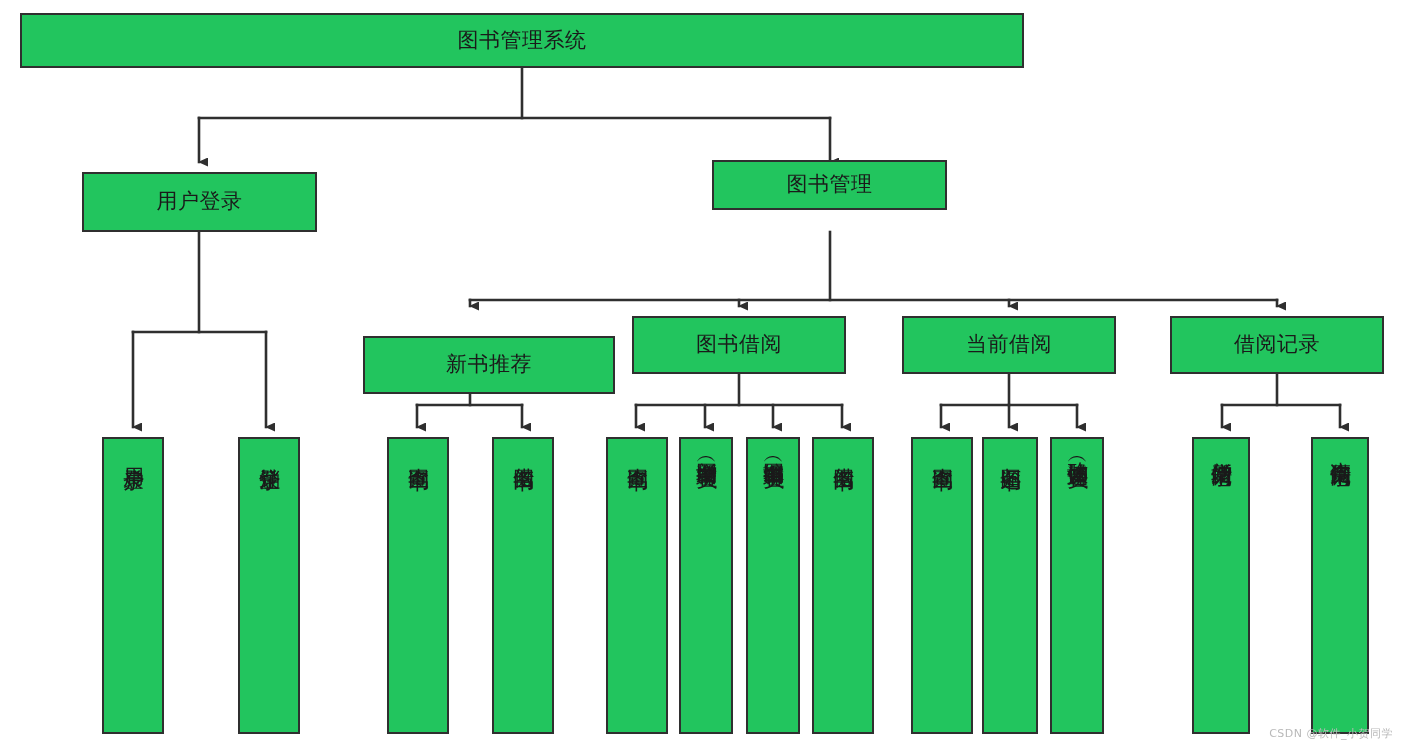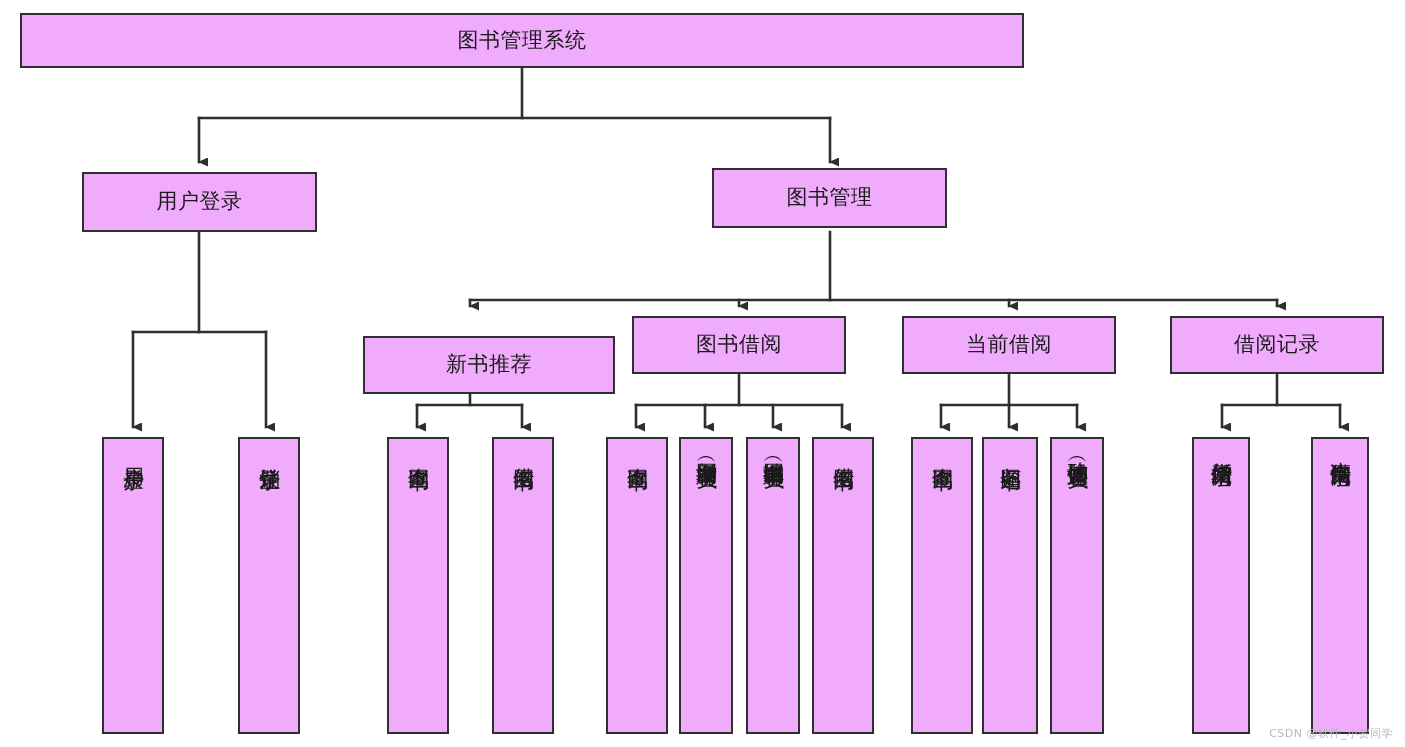--- a/index.html
+++ b/index.html
@@ -24,21 +24,21 @@
     position: absolute;
     left: 0;
     top: 0;
     width: 1405px;
     height: 747px;
     pointer-events: none;
   }
   .node-box {
     position: absolute;
     box-sizing: border-box;
-    background: #f0abfc;
+    background: #22c55e;
     border: 2px solid #2f2f2f;
     display: flex;
     align-items: center;
     justify-content: center;
     overflow: hidden;
   }
   .node-label-h {
     font-size: 21px;
     line-height: 1.1;
     color: #1a1a1a;
@@ -133,21 +133,21 @@
   </svg>
 
   <div class="node-box" style="left:20px; top:13px; width:1004px; height:55px;">
     <span class="node-label-h">图书管理系统</span>
   </div>
 
   <div class="node-box" style="left:82px; top:172px; width:235px; height:60px;">
     <span class="node-label-h">用户登录</span>
   </div>
 
-  <div class="node-box" style="left:712px; top:168px; width:235px; height:60px;justify-content:center;">
+  <div class="node-box" style="left:712px; top:160px; width:235px; height:50px;justify-content:center;">
     <span class="node-label-h">图书管理</span>
   </div>
 
   <div class="node-box" style="left:363px; top:316px; width:252px; height:58px;margin-top:20px;">
     <span class="node-label-h">新书推荐</span>
   </div>
 
   <div class="node-box" style="left:632px; top:316px; width:214px; height:58px;">
     <span class="node-label-h">图书借阅</span>
   </div>

